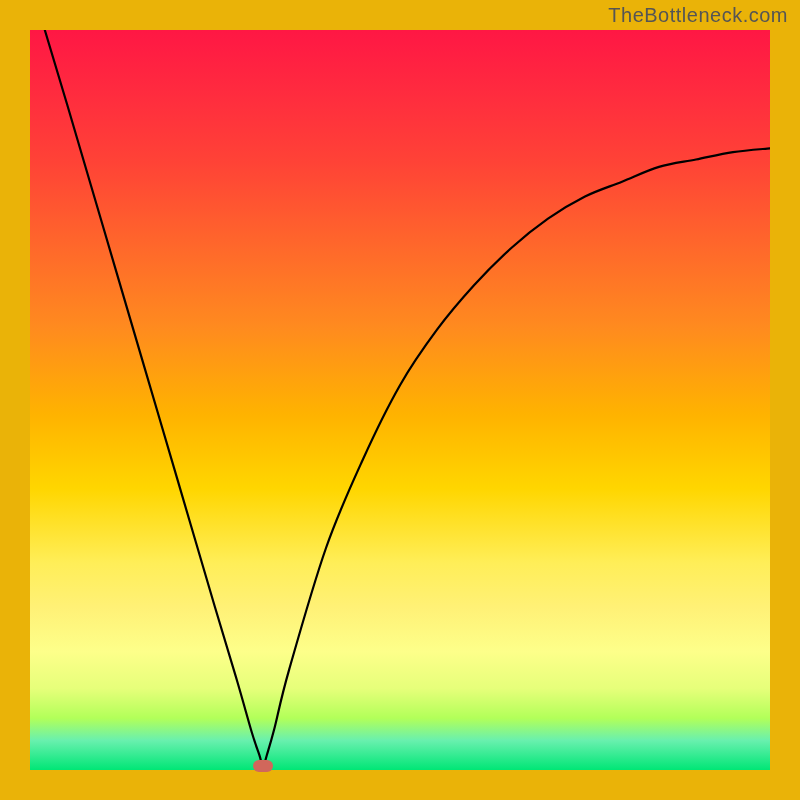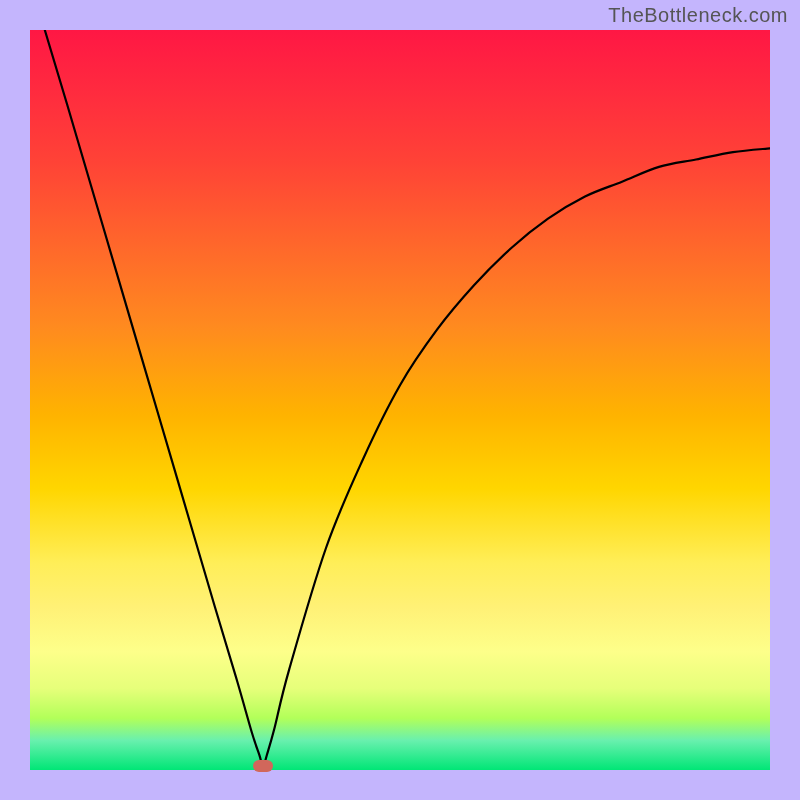--- a/index.html
+++ b/index.html
@@ -7,21 +7,21 @@
     padding: 0;
     width: 800px;
     height: 800px;
     overflow: hidden;
     font-family: Arial, Helvetica, sans-serif;
   }
   .frame {
     position: relative;
     width: 800px;
     height: 800px;
-    background: #c4b5fd;
+    background: #eab308;
   }
   .watermark {
     position: absolute;
     top: 4px;
     right: 12px;
     color: #555;
     font-size: 20px;
     font-weight: 500;
     letter-spacing: 0.5px;
     z-index: 5;

